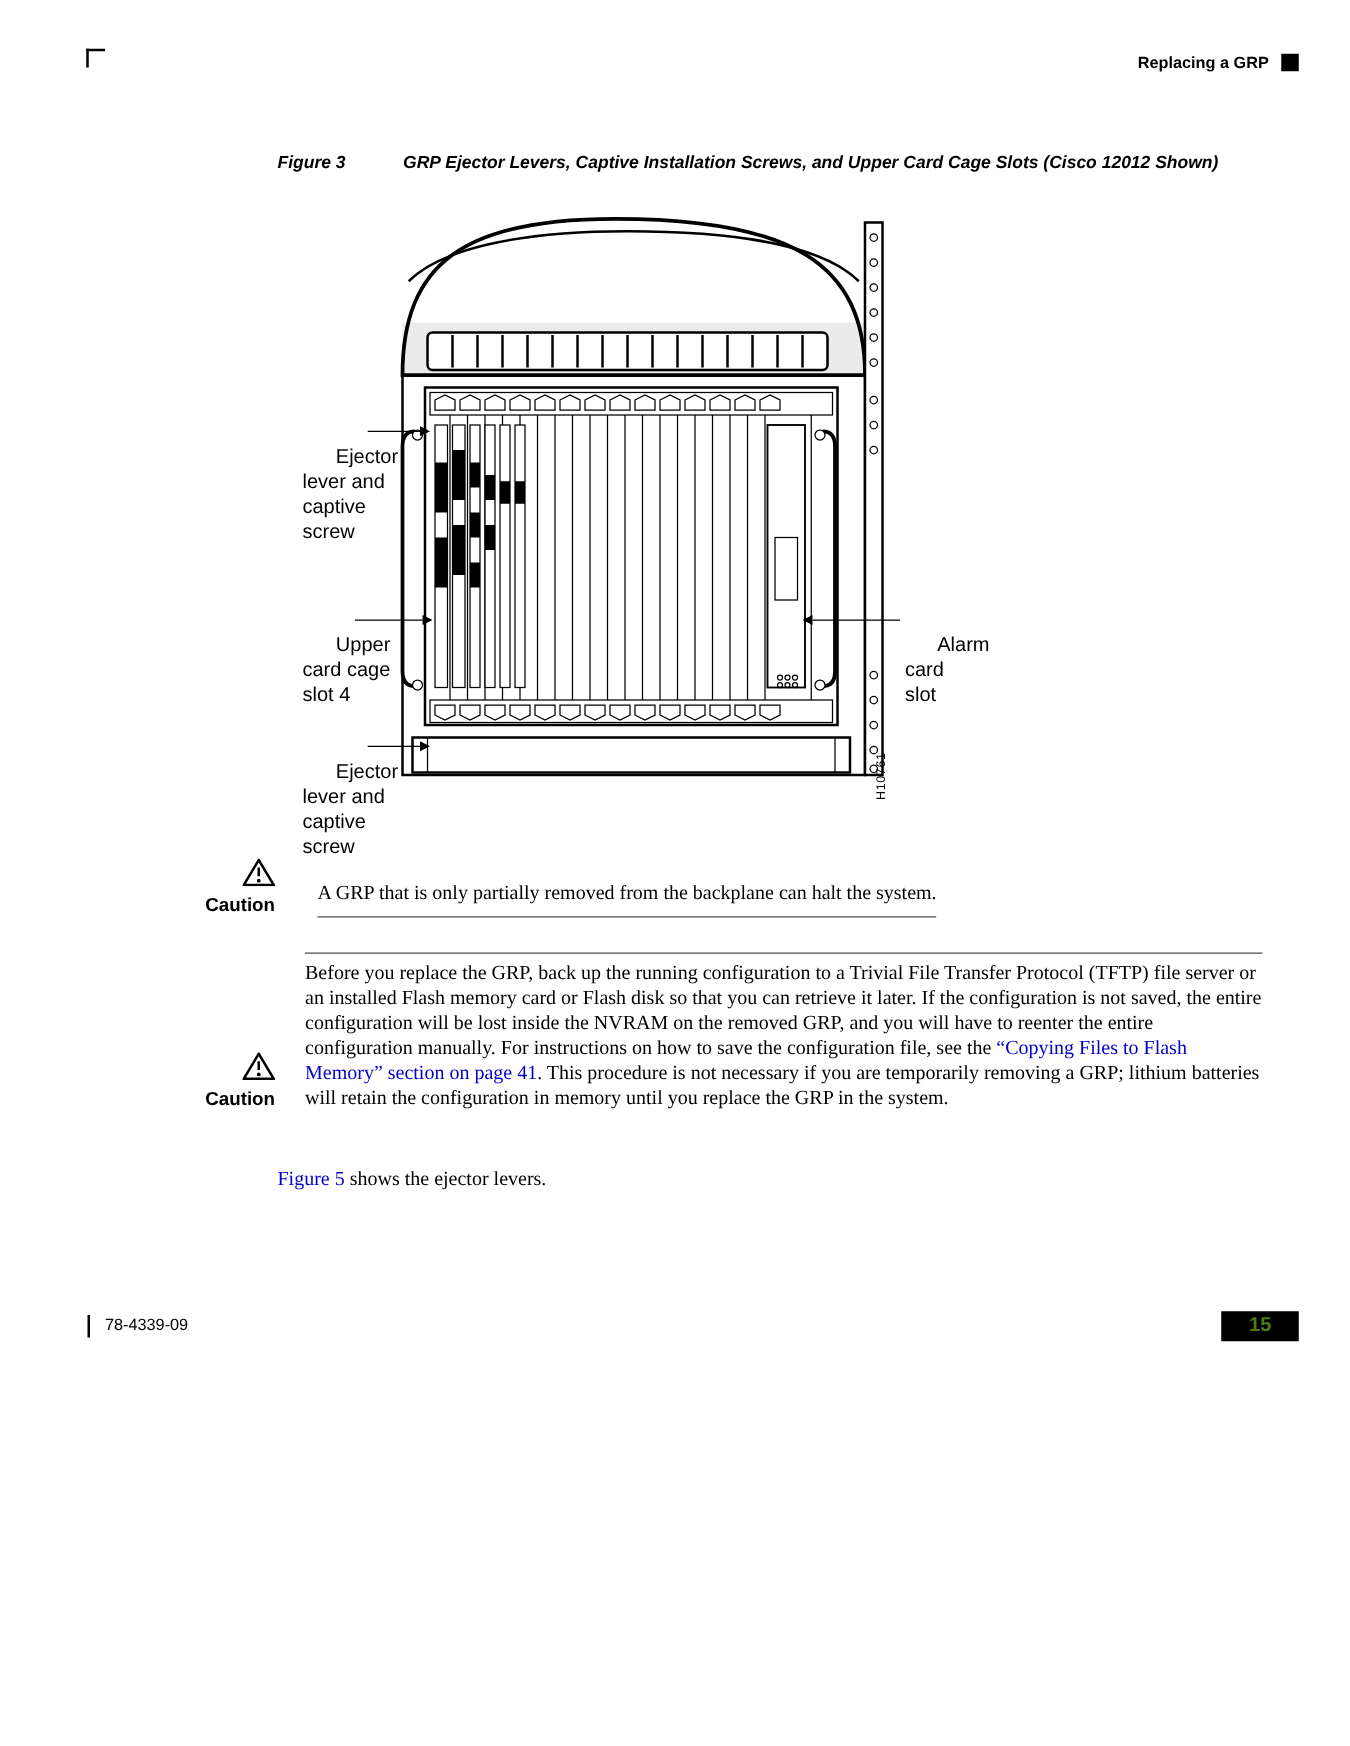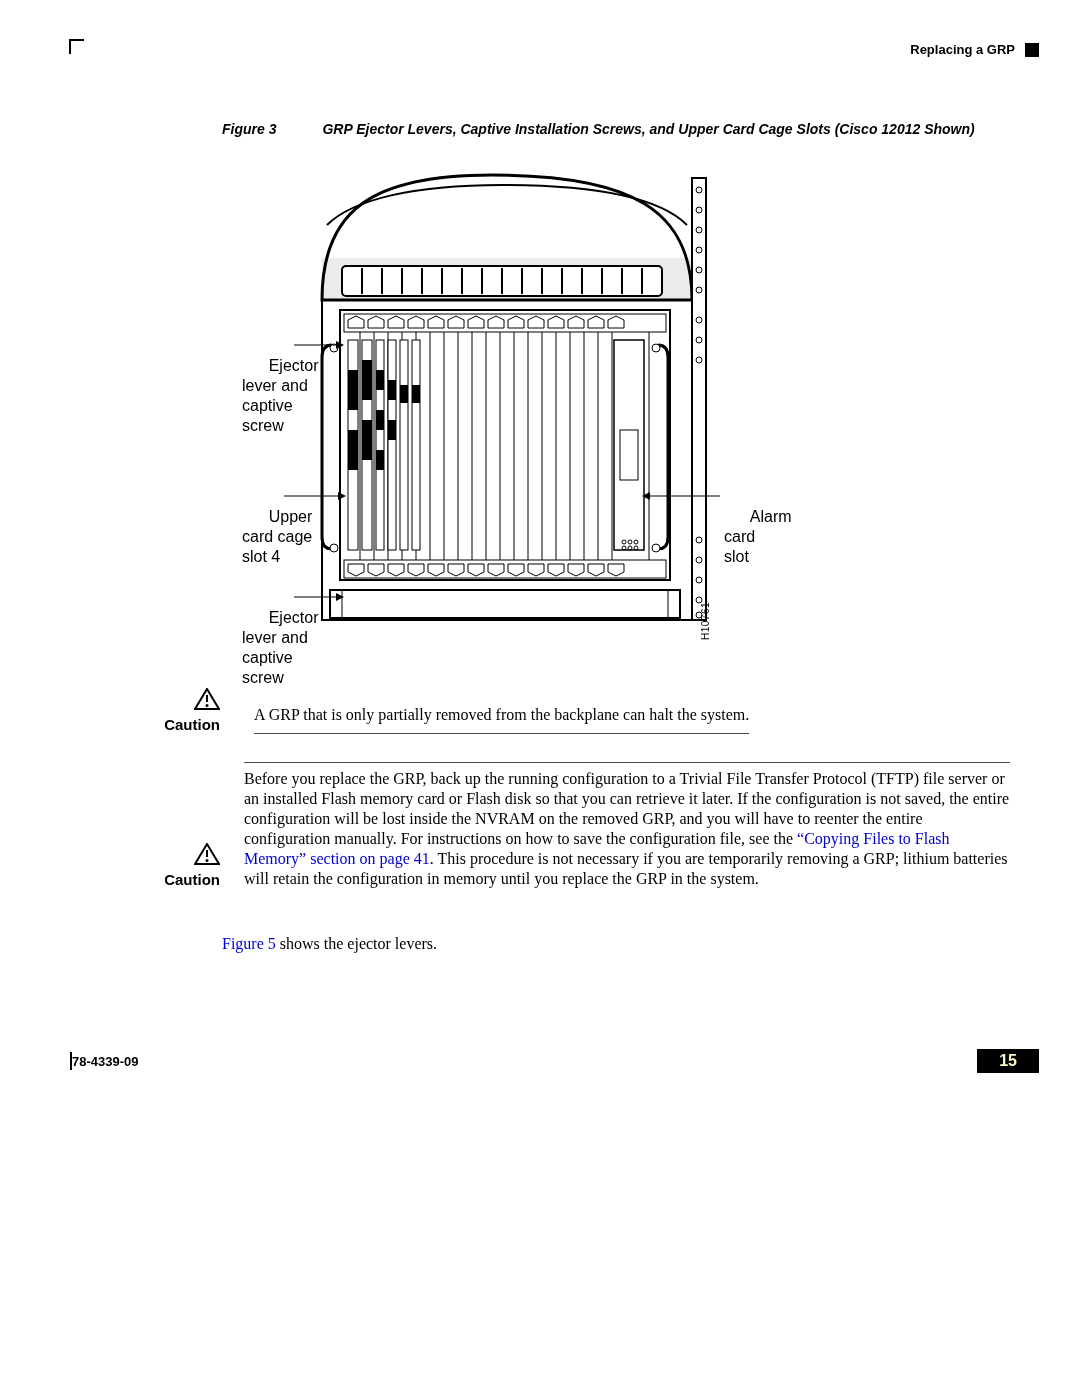--- a/index.html
+++ b/index.html
@@ -161,35 +161,35 @@
     background: #000;
     margin-right: 6px;
   }
   .footer-bottom {
     display: flex;
     align-items: center;
     margin-top: 6px;
   }
   .footer-docnum {
     font-family: Arial, Helvetica, sans-serif;
-    font-weight: bold;
+    font-weight: normal;
     font-size: 13px;
     display: flex;
-    align-items: center;
-    gap: 0;
+    align-items: flex-start;
+    gap: 12px;
   }
   .vbar {
     width: 2px;
     height: 18px;
     background: #000;
   }
   .pagebox {
     margin-left: auto;
     background: #000;
-    color: #fef9c3;
+    color: #4d7c0f;
     font-family: Arial, Helvetica, sans-serif;
     font-weight: bold;
     font-size: 16px;
     padding: 3px 22px 3px 22px;
   }
 </style>
 </head>
 <body>
 
 <div class="page">

